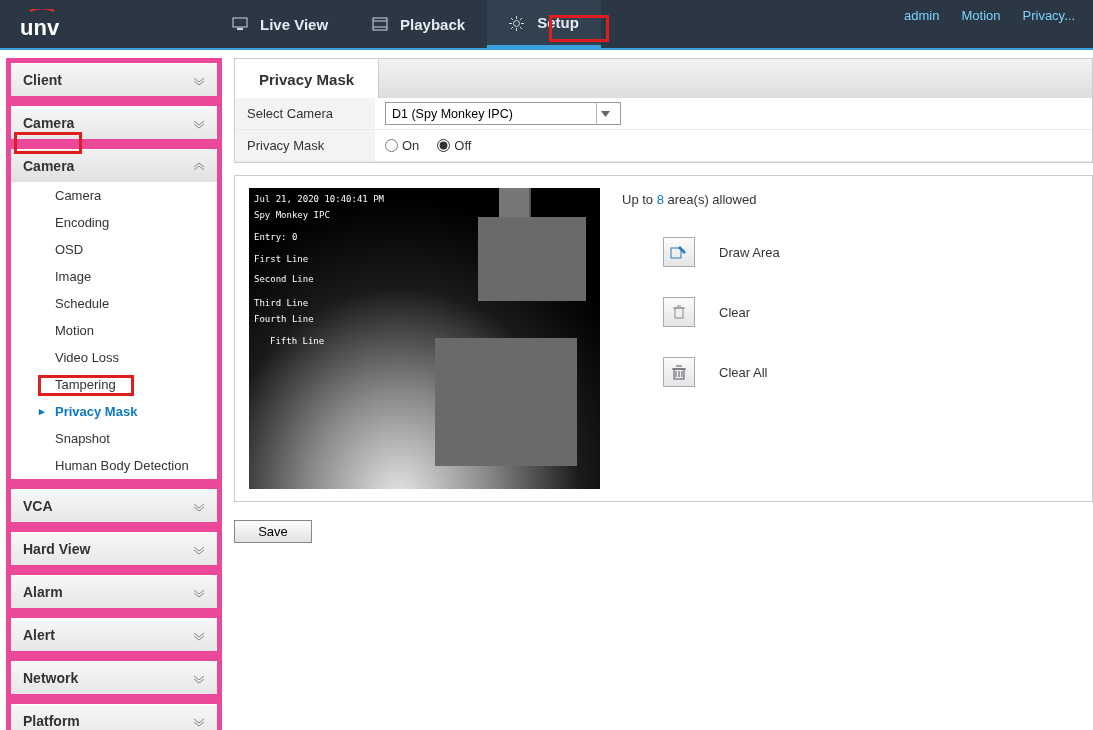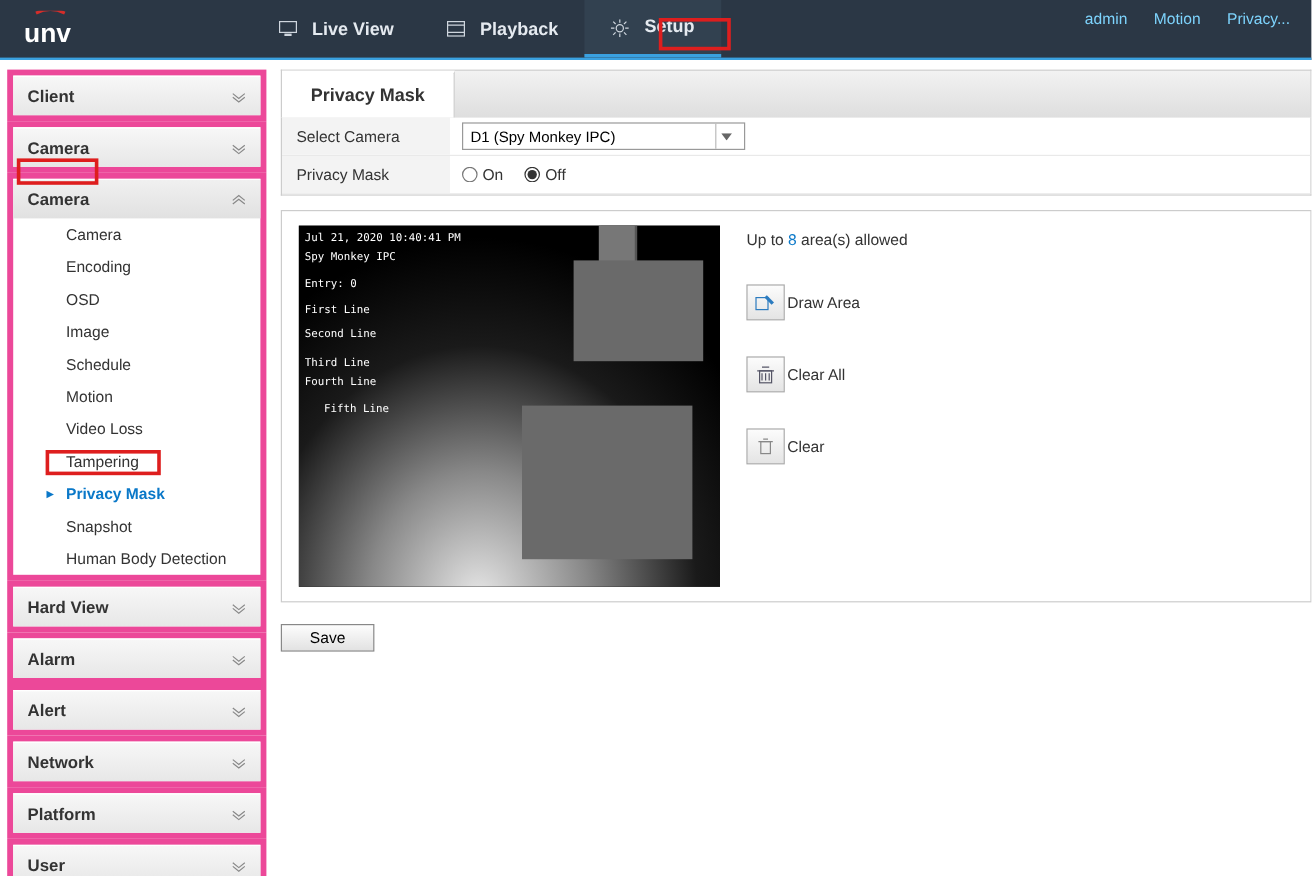--- a/index.html
+++ b/index.html
@@ -47,21 +47,21 @@
 
 .canvas-block { border:1px solid #ccc; margin-top:12px; padding:12px 14px; display:flex; gap:22px; }
 .preview { width:351px; height:301px; background:#000; position:relative; overflow:hidden; }
 .preview .bgshape { position:absolute; inset:0; background: radial-gradient(ellipse 260px 300px at 150px 310px, #e6e6e6 0%, #888 35%, #1a1a1a 70%, #000 100%); }
 .preview .pipe { position:absolute; top:0; left:250px; width:30px; height:35px; background:#777; box-shadow:2px 0 0 #555; }
 .mask-box { position:absolute; background:#6a6a6a; }
 .osd { position:absolute; left:5px; color:#fff; font-family:monospace; font-size:9px; white-space:nowrap; }
 .side-tools { flex:1; }
 .hint { font-size:13px; color:#333; margin-top:4px; }
 .hint .num { color:#0a78c8; }
-.tool-row { display:flex; align-items:center; gap:2px; margin-top:30px; }
+.tool-row { display:flex; align-items:center; gap:24px; margin-top:30px;margin-left:41px; }
 .tool-btn { width:32px; height:30px; border:1px solid #aaa; background:linear-gradient(#fcfcfc,#e4e4e4); display:flex; align-items:center; justify-content:center; cursor:pointer; }
 .tool-lbl { font-size:13px; color:#333; }
 
 .savebar { margin-top:18px; padding-left:0; }
 .save-btn { width:78px; height:23px; border:1px solid #888; background:linear-gradient(#fdfdfd,#e2e2e2); font-size:13px; cursor:pointer;text-align:center; }
 </style>
 </head>
 <body>
 
 <div class="topbar">
@@ -174,20 +174,28 @@
         <li>
             <span>Snapshot</span>
           </li>
         <li>
             <span>Human Body Detection</span>
           </li>
       </ul>
     </div>
     <div class="panel">
         <div class="panel-head">
+          <span>VCA</span>
+          <span class="chev"><svg width="12" height="12">
+              <path d="M1 3 L6 7 L11 3 M1 6 L6 10 L11 6" stroke="#888" fill="none"></path>
+            </svg></span>
+        </div>
+      </div>
+    <div class="panel">
+        <div class="panel-head">
           <span>Hard View</span>
           <span class="chev"><svg width="12" height="12">
               <path d="M1 3 L6 7 L11 3 M1 6 L6 10 L11 6" stroke="#888" fill="none"></path>
             </svg></span>
         </div>
       </div>
     <div class="panel">
         <div class="panel-head">
           <span>Alarm</span>
           <span class="chev"><svg width="12" height="12">
@@ -299,40 +307,40 @@
               <svg width="18" height="16">
                 <rect x="1" y="4" width="10" height="10" stroke="#2b7bbf" fill="none"></rect>
                 <path d="M10 2 L16 8 L14 10 L8 4 Z" fill="#2b7bbf"></path>
               </svg>
             </div>
           <div class="tool-lbl">Draw Area</div>
         </div>
         <div class="tool-row">
           <div class="tool-btn">
               <svg width="16" height="16">
+                <rect x="4" y="4" width="8" height="10" stroke="#888" fill="none"></rect>
+                <line x1="2" y1="4" x2="14" y2="4" stroke="#888"></line>
+                <line x1="6" y1="2" x2="10" y2="2" stroke="#888"></line>
+              </svg>
+            </div>
+          <div class="tool-lbl">Clear</div>
+        </div>
+        <div class="tool-row">
+          <div class="tool-btn">
+              <svg width="16" height="16">
                 <rect x="3" y="5" width="10" height="10" stroke="#556" fill="none"></rect>
                 <line x1="5" y1="7" x2="5" y2="13" stroke="#556"></line>
                 <line x1="8" y1="7" x2="8" y2="13" stroke="#556"></line>
                 <line x1="11" y1="7" x2="11" y2="13" stroke="#556"></line>
                 <line x1="1" y1="5" x2="15" y2="5" stroke="#556"></line>
                 <line x1="5" y1="2" x2="11" y2="2" stroke="#556"></line>
               </svg>
             </div>
           <div class="tool-lbl">Clear All</div>
         </div>
-        <div class="tool-row">
-          <div class="tool-btn">
-              <svg width="16" height="16">
-                <rect x="4" y="4" width="8" height="10" stroke="#888" fill="none"></rect>
-                <line x1="2" y1="4" x2="14" y2="4" stroke="#888"></line>
-                <line x1="6" y1="2" x2="10" y2="2" stroke="#888"></line>
-              </svg>
-            </div>
-          <div class="tool-lbl">Clear</div>
-        </div>
       </div>
     </div>
 
     <div class="savebar">
       <button class="save-btn">Save</button>
     </div>
   </div>
 </div>
 
 </body></html>

